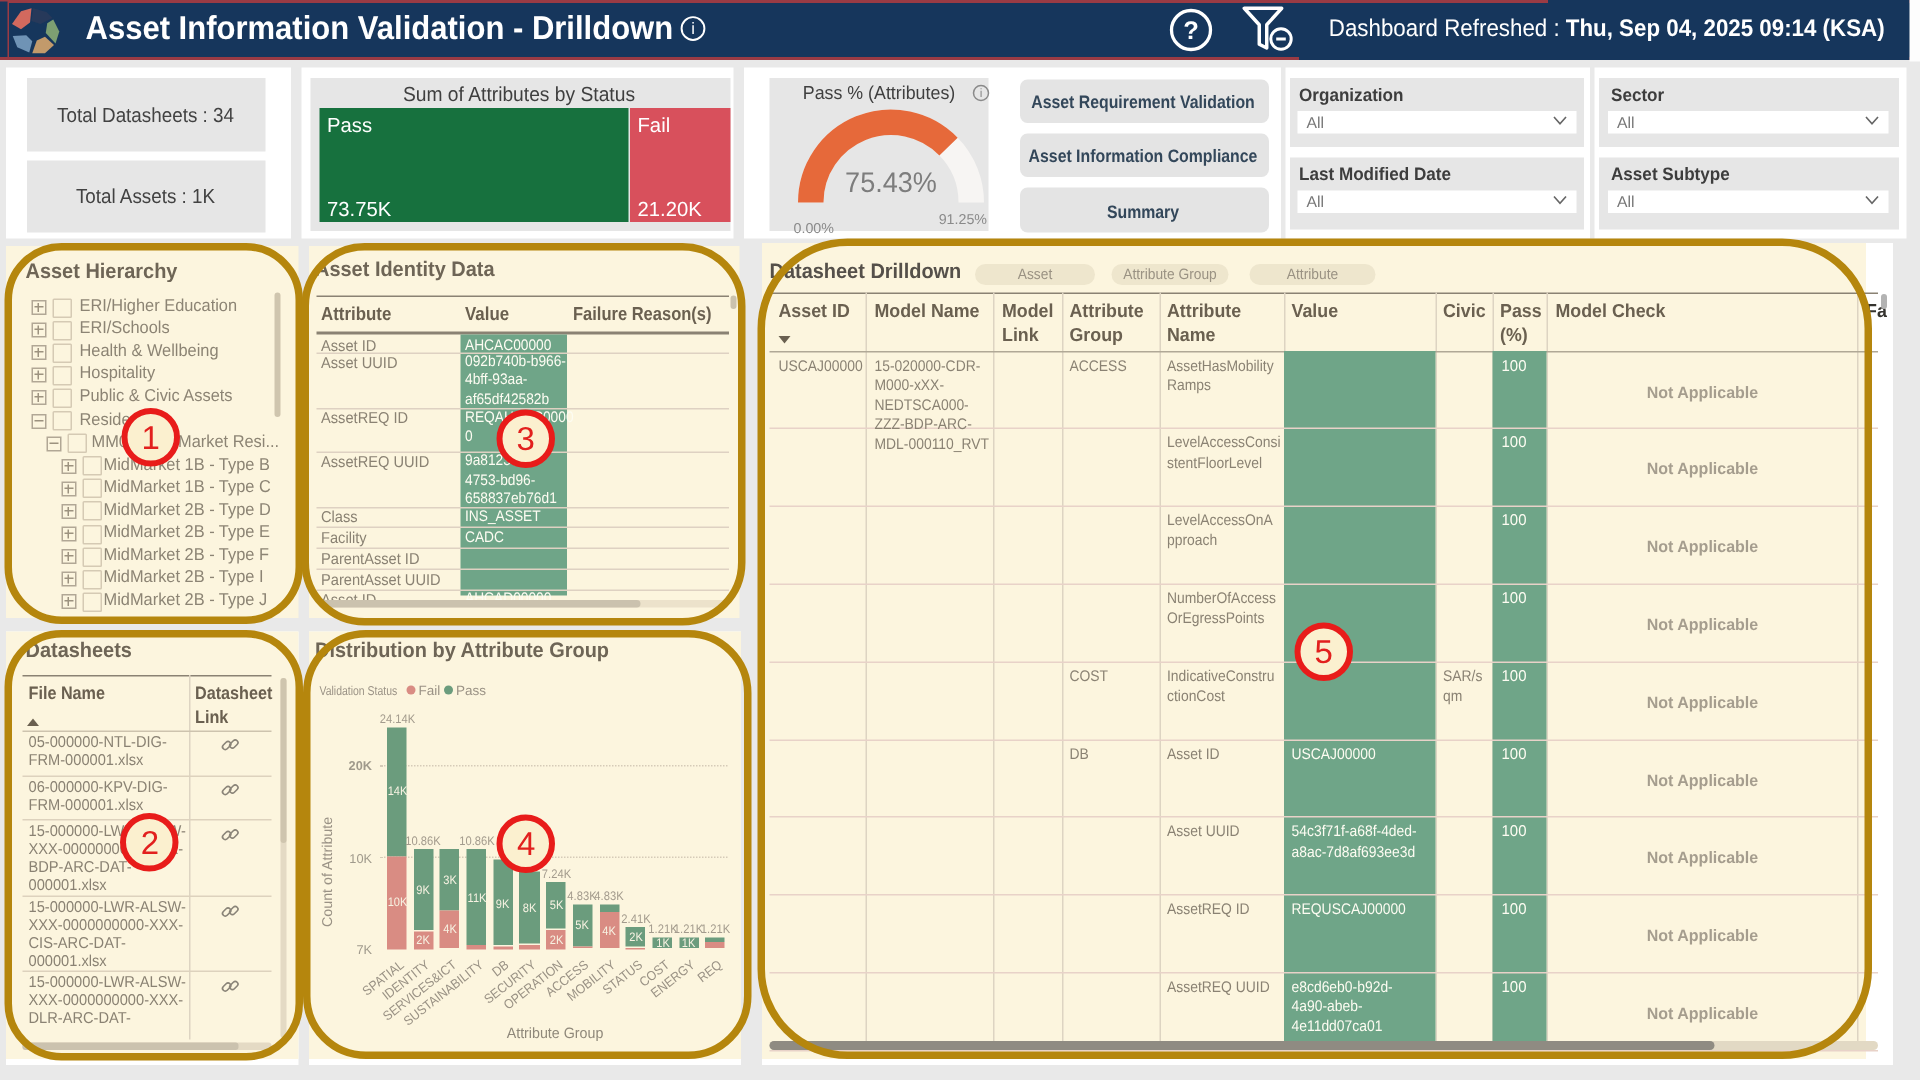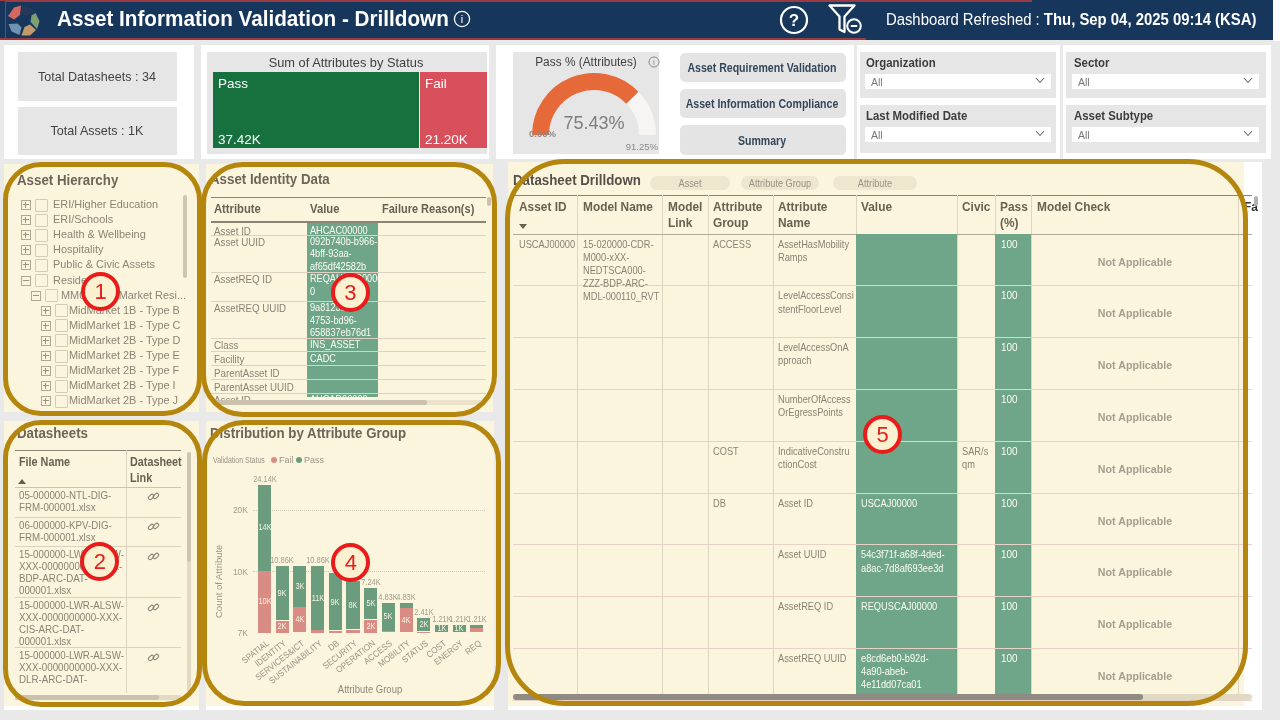--- a/index.html
+++ b/index.html
@@ -56,37 +56,37 @@
 <div class="card" style="left:18px;top:106.8px;width:159px;height:47.8px;"></div>
 <div class="t" style="left:97px;top:69px;font-size:13.5px;color:#424242;transform:translateX(-50%) scaleX(.93);">Total Datasheets : 34</div>
 <div class="t" style="left:97px;top:123px;font-size:13.5px;color:#424242;transform:translateX(-50%) scaleX(.93);">Total Assets : 1K</div>
 
 <div class="panel" style="left:201px;top:45px;width:288.3px;height:114px;"></div>
 <div class="card" style="left:206.6px;top:52px;width:280px;height:102.3px;"></div>
 <div class="t" style="left:346px;top:55px;font-size:13.5px;color:#3f3f3f;transform:translateX(-50%) scaleX(.95);">Sum of Attributes by Status</div>
 <div class="a" style="left:213.2px;top:72.4px;width:205.4px;height:75.9px;background:#17713e;"></div>
 <div class="a" style="left:420.4px;top:72.4px;width:66.2px;height:75.9px;background:#d8505c;"></div>
 <div class="t" style="left:218px;top:76px;font-size:13.5px;color:#fff;">Pass</div>
-<div class="t" style="left:218px;top:132px;font-size:13.5px;color:#fff;">37.42K</div>
+<div class="t" style="left:218px;top:132px;font-size:13.5px;color:#fff;">73.75K</div>
 <div class="t" style="left:425px;top:76px;font-size:13.5px;color:#fff;">Fail</div>
 <div class="t" style="left:425px;top:132px;font-size:13.5px;color:#fff;">21.20K</div>
 
 <div class="panel" style="left:495.8px;top:45px;width:358.6px;height:114px;"></div>
 <div class="card" style="left:512.5px;top:52px;width:146.5px;height:102.3px;"></div>
 <div class="t" style="left:586px;top:55px;font-size:12.5px;color:#3f3f3f;transform:translateX(-50%) scaleX(.95);">Pass % (Attributes)</div>
 <svg class="a" style="left:648px;top:56px;" width="12" height="12" viewBox="0 0 12 12">
     <circle cx="6" cy="6" r="5" fill="none" stroke="#8a8a8a" stroke-width="1"></circle>
     <text x="6" y="8.8" font-size="8" fill="#8a8a8a" text-anchor="middle" font-family="Liberation Sans">i</text>
   </svg>
 <svg class="a" style="left:531px;top:72px;" width="126" height="64" viewBox="0 0 126 64">
 <path d="M 9.5 63 A 53.5 53.5 0 0 1 116.5 63" fill="none" stroke="#f7f5f3" stroke-width="17"></path>
 <path d="M 9.5 63 A 53.5 53.5 0 0 1 101.35 25.7" fill="none" stroke="#e6693a" stroke-width="17"></path>
 </svg>
 <div class="t" style="left:594px;top:112px;font-size:19px;color:#7d7d7d;transform:translateX(-50%) scaleX(.95);">75.43%</div>
-<div class="t" style="left:529px;top:128px;font-size:9.5px;color:#8a8a8a;font-weight:bold;">0.00%</div>
+<div class="t" style="left:529px;top:147px;font-size:9.5px;color:#8a8a8a;">0.00%</div>
 <div class="t" style="left:658px;top:141px;font-size:9.5px;color:#8a8a8a;transform:translateX(-100%);">91.25%</div>
 
 <div class="card" style="left:679.5px;top:53px;width:166px;height:28.7px;border-radius:5px;background:#e4e4e4;"></div>
 <div class="card" style="left:679.5px;top:89px;width:166px;height:29px;border-radius:5px;background:#e4e4e4;"></div>
 <div class="card" style="left:679.5px;top:125.4px;width:166px;height:29.2px;border-radius:5px;background:#e4e4e4;"></div>
 <div class="t" style="left:762px;top:60.5px;font-size:12px;font-weight:bold;color:#33475a;transform:translateX(-50%) scaleX(.88);">Asset Requirement Validation</div>
 <div class="t" style="left:762px;top:97px;font-size:12px;font-weight:bold;color:#33475a;transform:translateX(-50%) scaleX(.88);">Asset Information Compliance</div>
 <div class="t" style="left:762px;top:133.5px;font-size:12px;font-weight:bold;color:#33475a;transform:translateX(-50%) scaleX(.88);">Summary</div>
 
 <div class="panel" style="left:857px;top:45px;width:203px;height:114px;"></div>
@@ -259,21 +259,21 @@
 <div class="a" style="left:205.5px;top:421px;width:288px;height:285px;background:#fcf5de;"></div>
 <div class="t" style="left:210px;top:425px;font-size:14px;font-weight:bold;color:#6e6556;transform:scaleX(.95);transform-origin:0 0;">Distribution by Attribute Group</div>
 <div class="t" style="left:212.5px;top:455px;font-size:8.5px;color:#9a9285;transform:scaleX(.82);transform-origin:0 0;">Validation Status</div>
 <div class="a" style="left:271px;top:456.5px;width:6px;height:6px;border-radius:50%;background:#d98c83;"></div>
 <div class="t" style="left:279px;top:455px;font-size:9px;color:#9a9285;">Fail</div>
 <div class="a" style="left:296px;top:456.5px;width:6px;height:6px;border-radius:50%;background:#6b9c7d;"></div>
 <div class="t" style="left:304px;top:455px;font-size:9px;color:#9a9285;">Pass</div>
 <div class="t" style="left:248px;top:628.0px;font-size:8.5px;color:#a09a8c;transform:translateX(-100%);">7K</div>
 <div class="t" style="left:248px;top:566.7px;font-size:8.5px;color:#a09a8c;transform:translateX(-100%);">10K</div>
 <div class="a" style="left:253px;top:571.2px;width:232px;height:0;border-top:1px dotted #d5cbb8;"></div>
-<div class="t" style="left:248px;top:505.4px;font-size:8.5px;color:#a09a8c;transform:translateX(-100%);">20K</div>
+<div class="t" style="left:248px;top:505.4px;font-size:8.5px;color:#a09a8c;transform:translateX(-100%);font-weight:bold;">20K</div>
 <div class="a" style="left:253px;top:509.9px;width:232px;height:0;border-top:1px dotted #d5cbb8;"></div>
 <div class="t" style="left:213px;top:618px;font-size:9.5px;color:#9a9285;transform:rotate(-90deg);transform-origin:0 0;">Count of Attribute</div>
 <div class="t" style="left:370px;top:684px;font-size:10px;color:#8f887a;transform:translateX(-50%) scaleX(.95);">Attribute Group</div>
 <div class="a" style="left:257.9px;top:484.5px;width:13.2px;height:86.0px;background:#6b9c7d;"></div>
 <div class="a" style="left:257.9px;top:570.5px;width:13.2px;height:62.0px;background:#d98c83;"></div>
 <div class="t" style="left:264.5px;top:523.1px;font-size:8.2px;color:#f7f2e2;transform:translateX(-50%) scaleX(.9);">14K</div>
 <div class="t" style="left:264.5px;top:597.1px;font-size:8.2px;color:#f7f2e2;transform:translateX(-50%) scaleX(.9);">10K</div>
 <div class="t" style="left:264.5px;top:473.5px;font-size:8.3px;color:#a39b8d;transform:translateX(-50%) scaleX(.9);">24.14K</div>
 <div class="t" style="left:267.5px;top:636.5px;font-size:8.8px;color:#9a9285;transform:translateX(-100%) rotate(-38deg) scaleX(.92);transform-origin:100% 50%;">SPATIAL</div>
 <div class="a" style="left:275.6px;top:565.9px;width:13.2px;height:54.6px;background:#6b9c7d;"></div>

